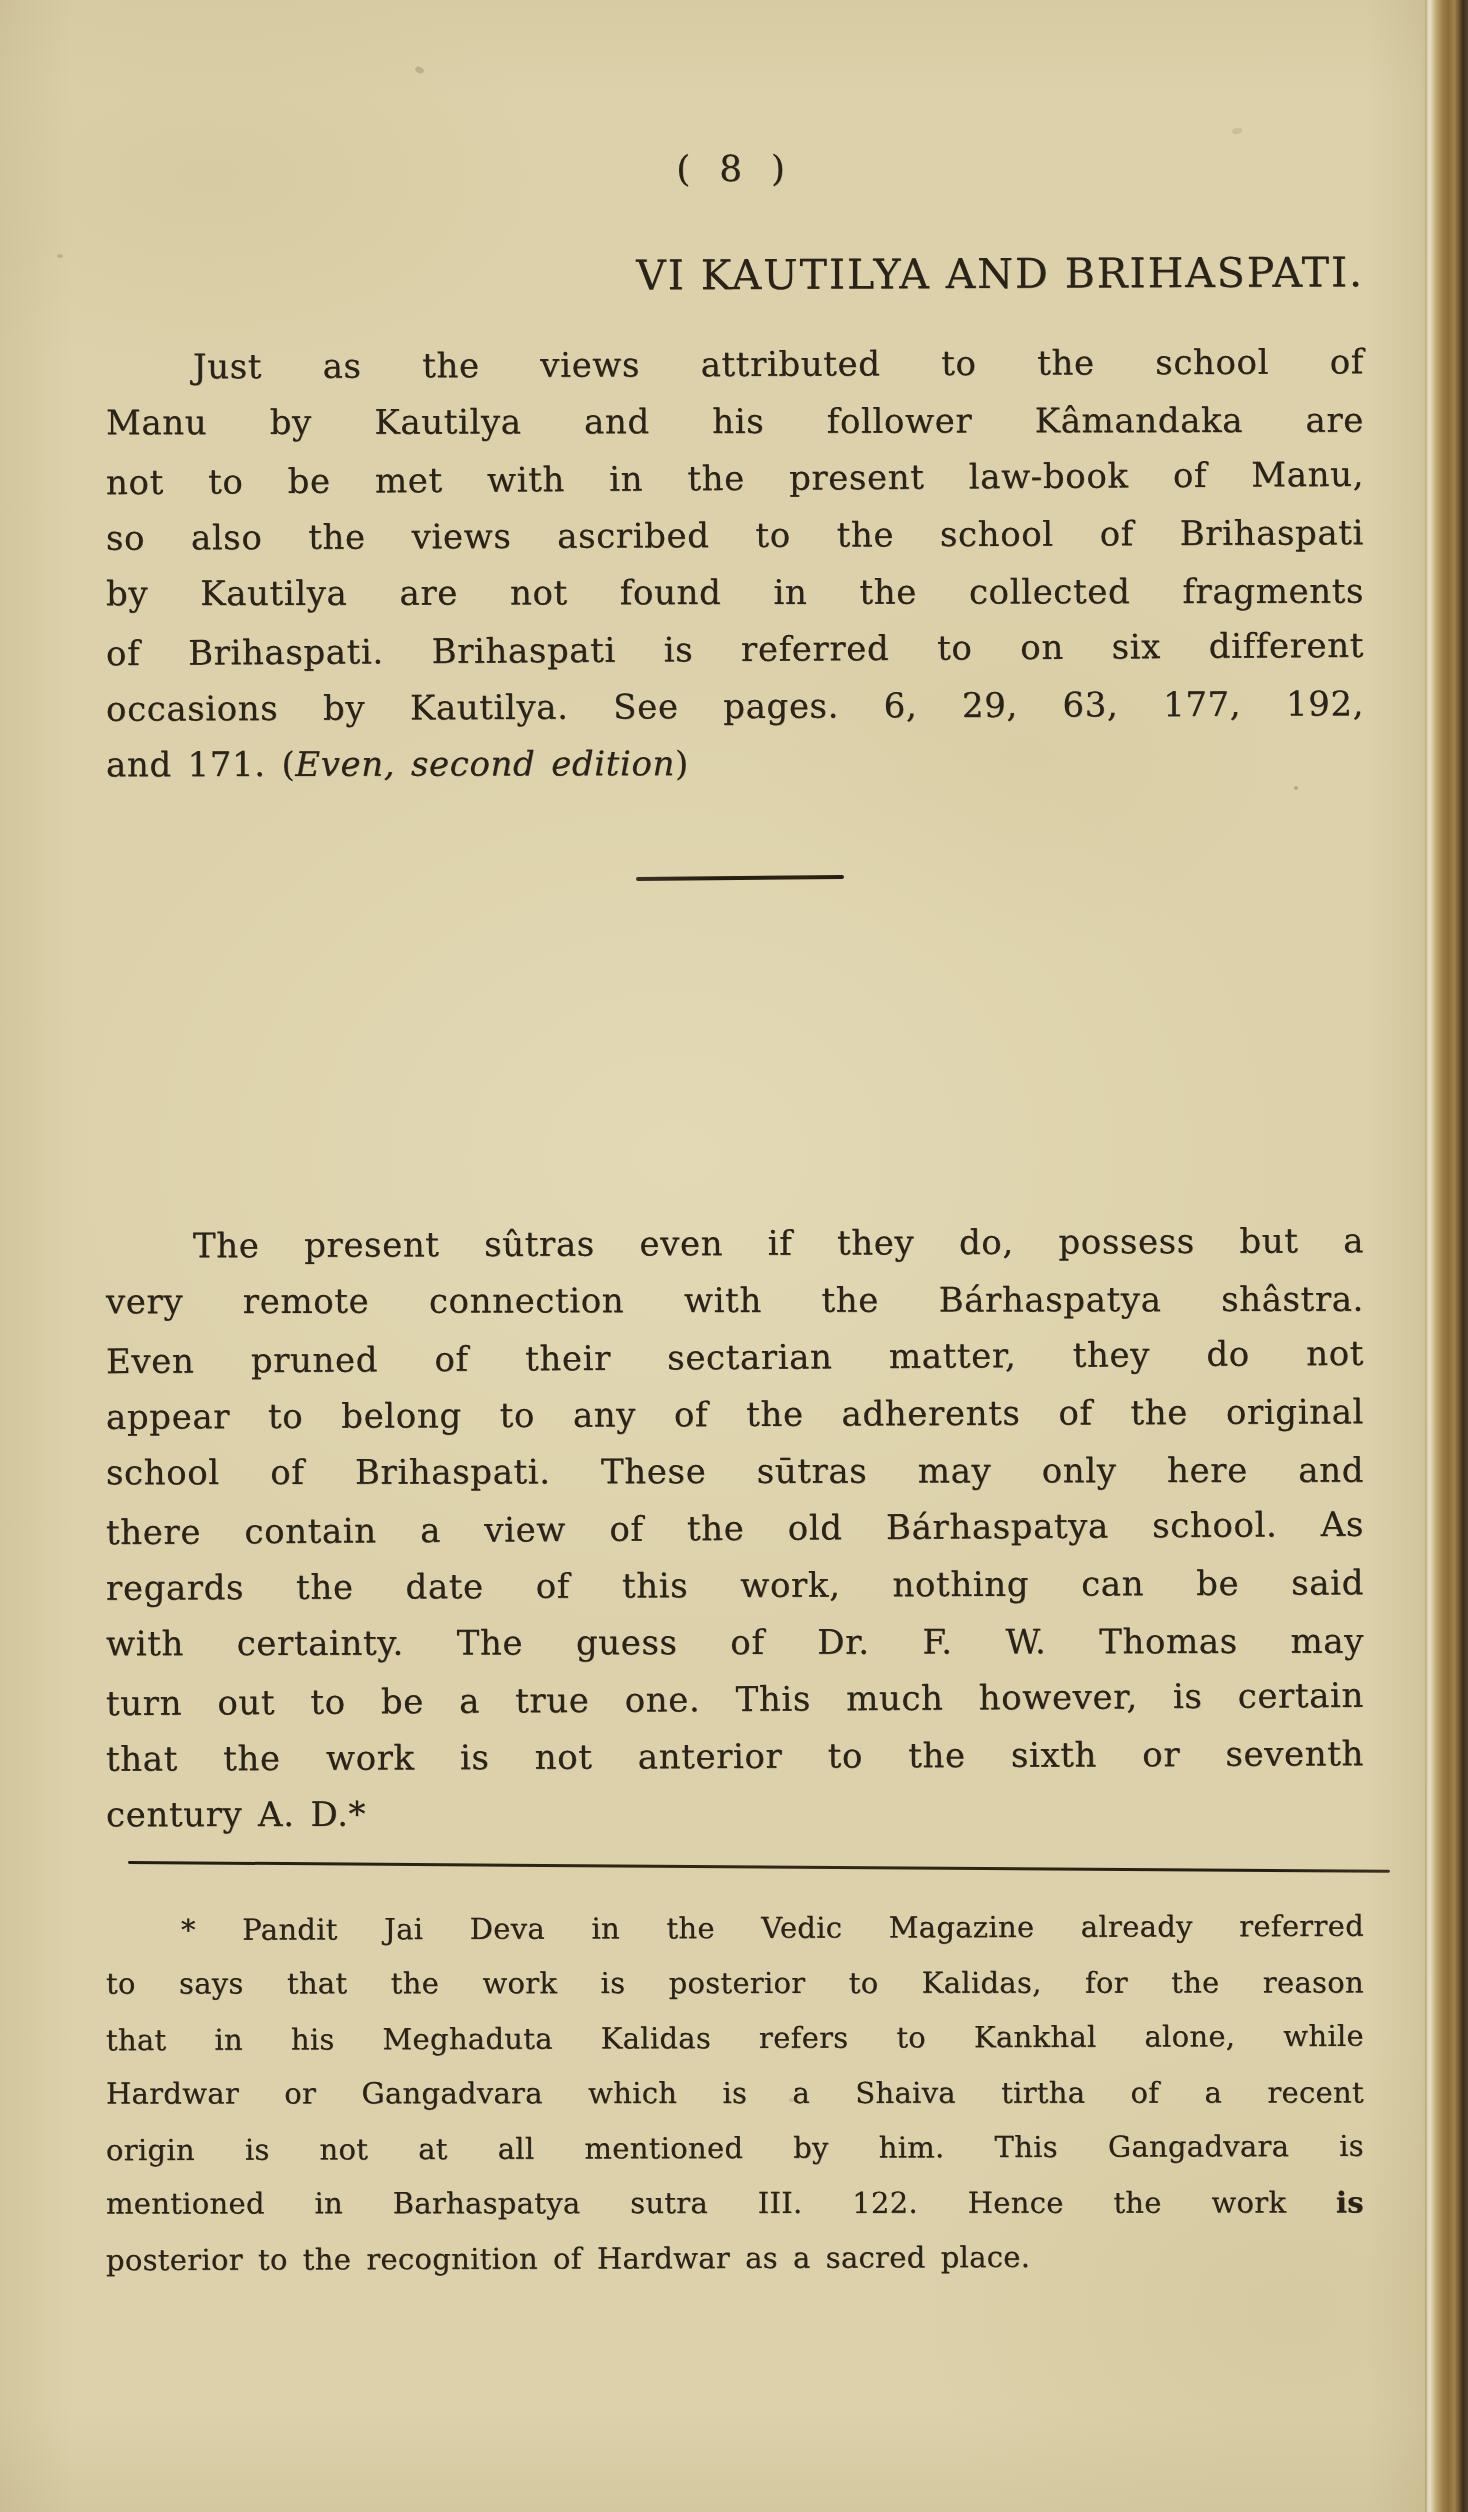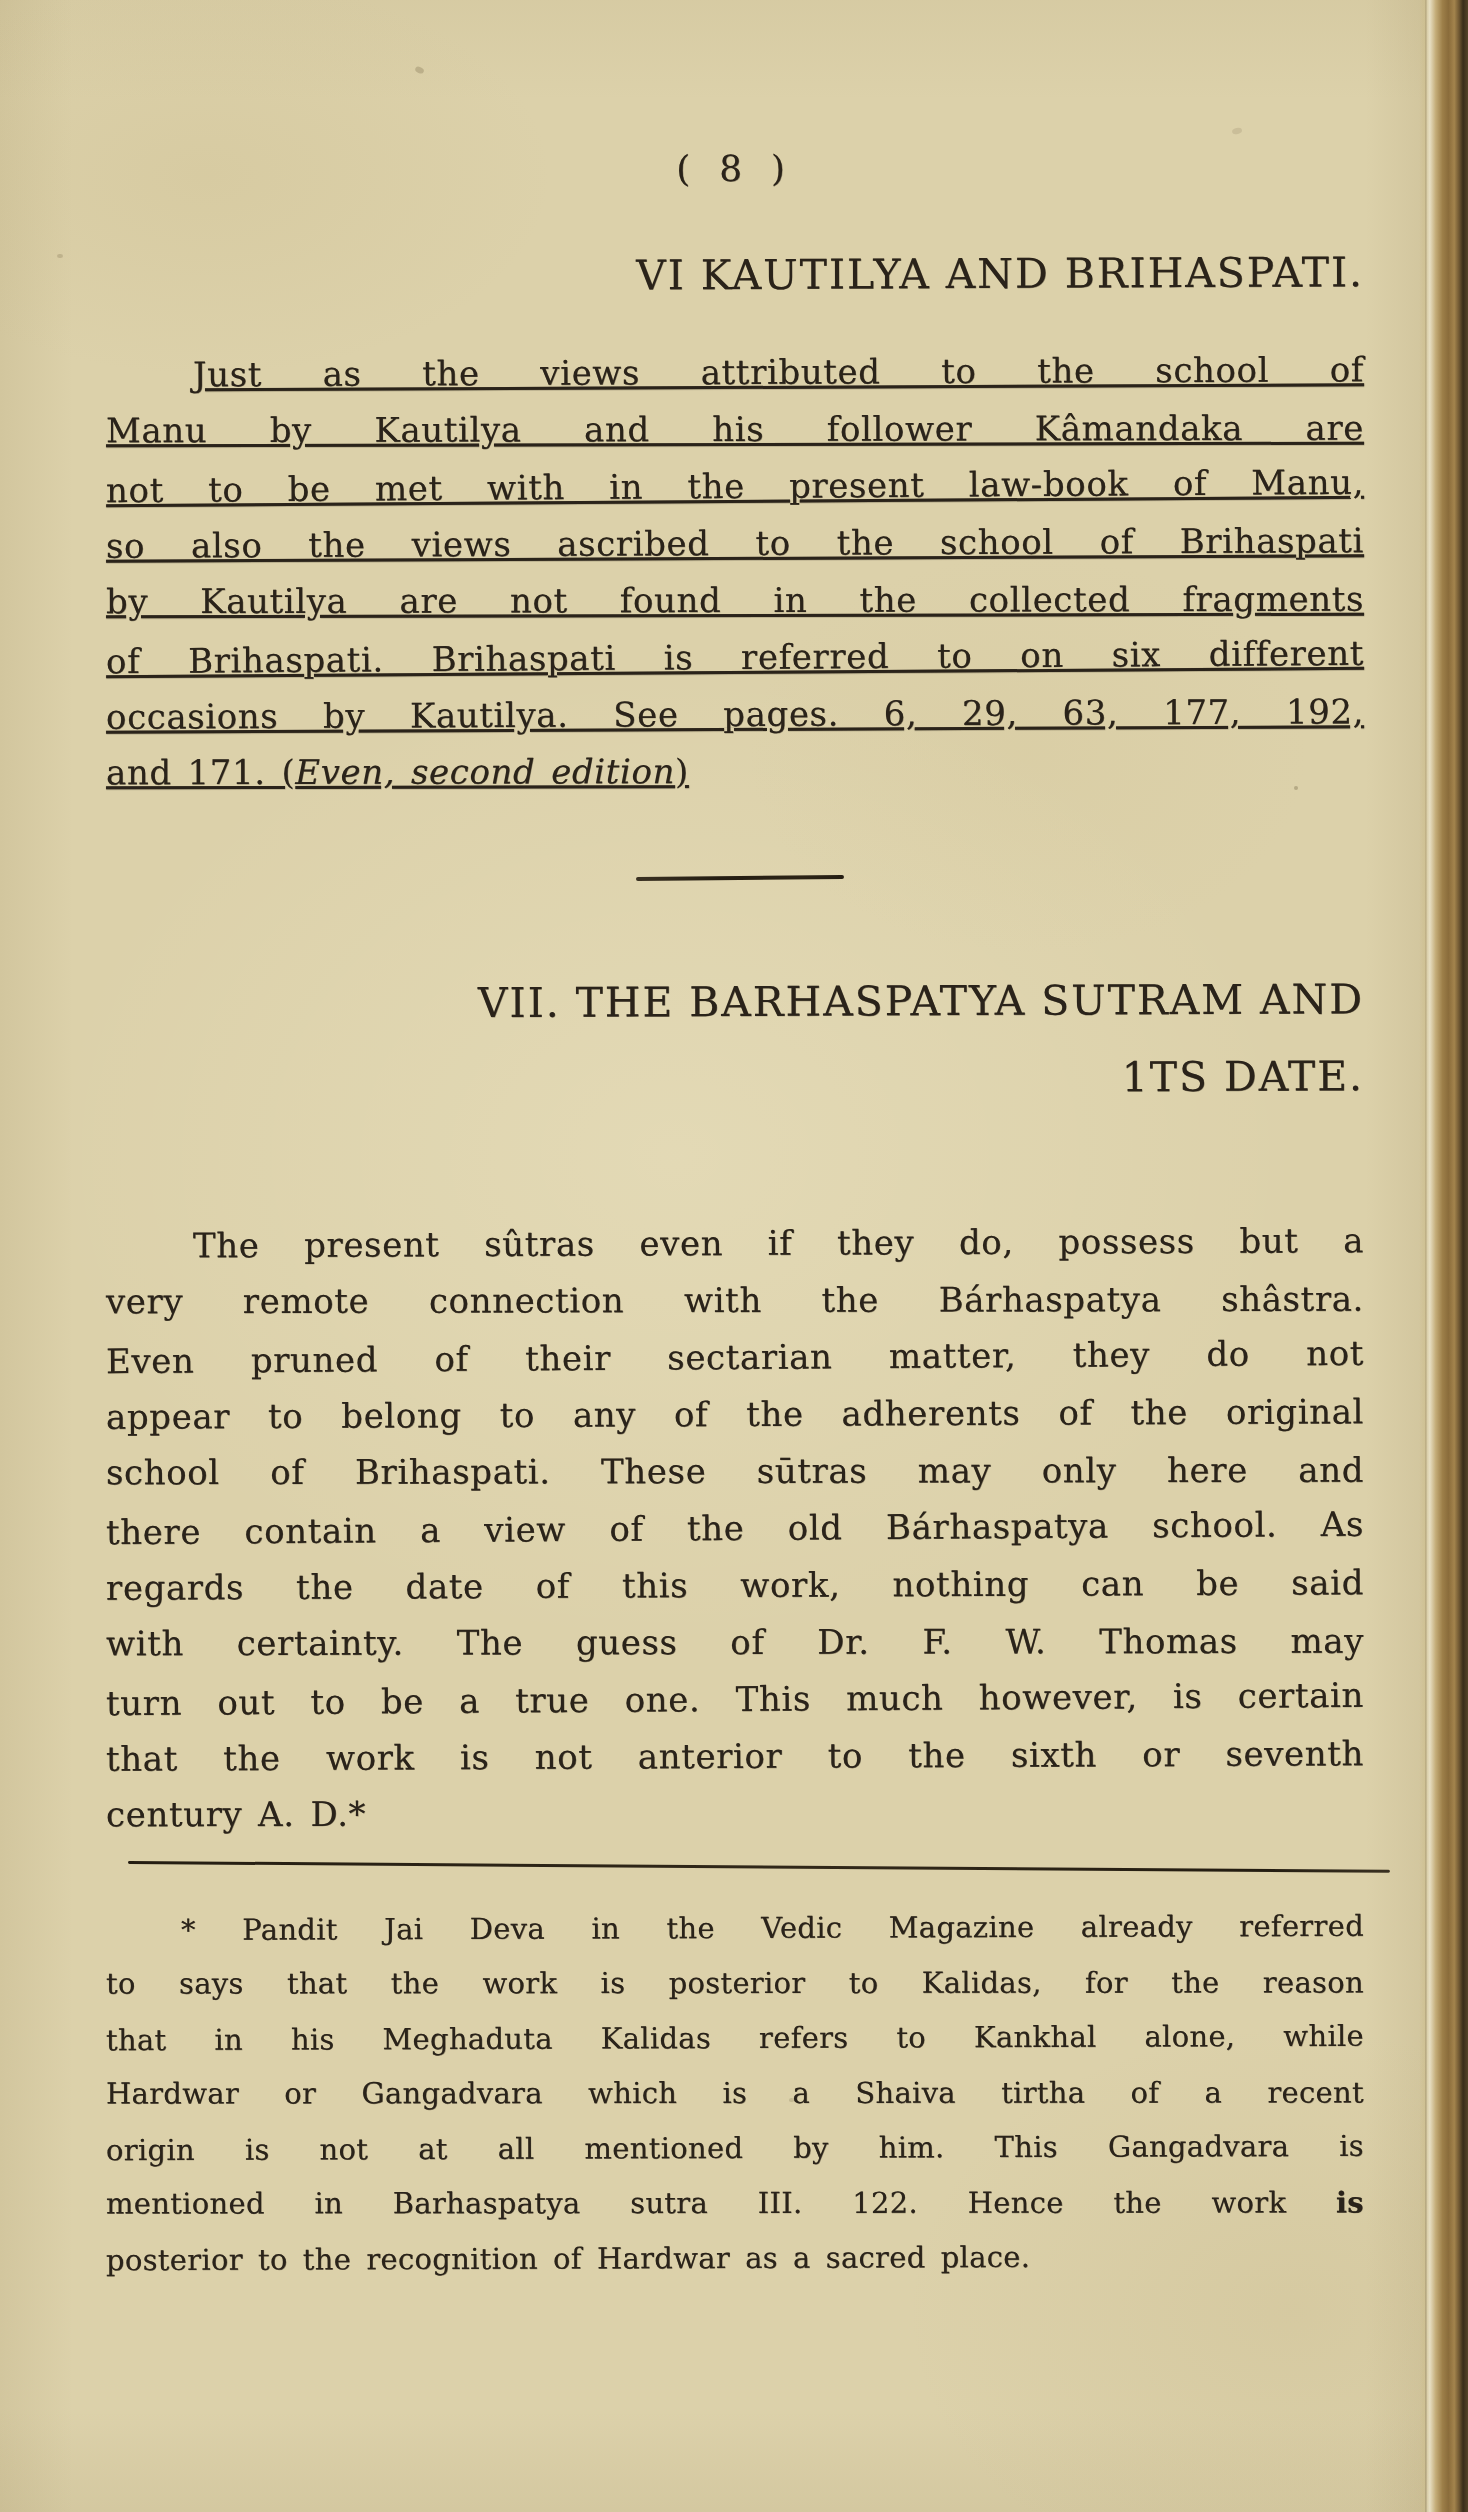--- a/index.html
+++ b/index.html
@@ -74,21 +74,21 @@
   .para .tline{
     font-size:34px;line-height:57px;letter-spacing:0.6px;word-spacing:4.4px;
     text-align:justify;text-align-last:justify;
     transform:rotate(-0.25deg);
   }
   .para .tline:nth-child(3n){transform:rotate(-0.38deg);}
   .para .tline:nth-child(3n+2){transform:rotate(-0.12deg);}
   .para .tline.last{text-align-last:left;}
   .para .tline:first-child{text-indent:87px;}
 
-  #para-vi{top:344px;text-decoration:underline;}
+  #para-vi{top:336px;}
   #para-vii{top:1215px;}
 
   .divider{
     position:absolute;top:876px;left:636px;width:208px;height:4.4px;
     background:linear-gradient(90deg,#3a3122,#241d12 40%,#2c2416 80%,#241d12);
     border-radius:2.5px;transform:rotate(-0.55deg);
   }
 
   .rule{
     position:absolute;top:1861px;left:128px;width:1262px;height:3.1px;
@@ -135,24 +135,20 @@
         <div class="tline">not to be met with in the present law-book of Manu,</div>
         <div class="tline">so also the views ascribed to the school of Brihaspati</div>
         <div class="tline">by Kautilya are not found in the collected fragments</div>
         <div class="tline">of Brihaspati. Brihaspati is referred to on six different</div>
         <div class="tline">occasions by Kautilya. See pages. 6, 29, 63, 177, 192,</div>
         <div class="tline last"><span>and 171. (</span><span class="it">Even, second edition</span><span>)</span></div>
       </div>
 
     <div class="divider"></div>
 
-    <div class="heading" id="heading-vii">
-        <div class="tline">VII. THE BARHASPATYA SUTRAM AND</div>
-        <div class="tline last">1TS DATE.</div>
-      </div>
 
     <div class="para" id="para-vii">
         <div class="tline">The present sûtras even if they do, possess but a</div>
         <div class="tline">very remote connection with the Bárhaspatya shâstra.</div>
         <div class="tline">Even pruned of their sectarian matter, they do not</div>
         <div class="tline">appear to belong to any of the adherents of the original</div>
         <div class="tline">school of Brihaspati. These sūtras may only here and</div>
         <div class="tline">there contain a view of the old Bárhaspatya school. As</div>
         <div class="tline">regards the date of this work, nothing can be said</div>
         <div class="tline">with certainty. The guess of Dr. F. W. Thomas may</div>

